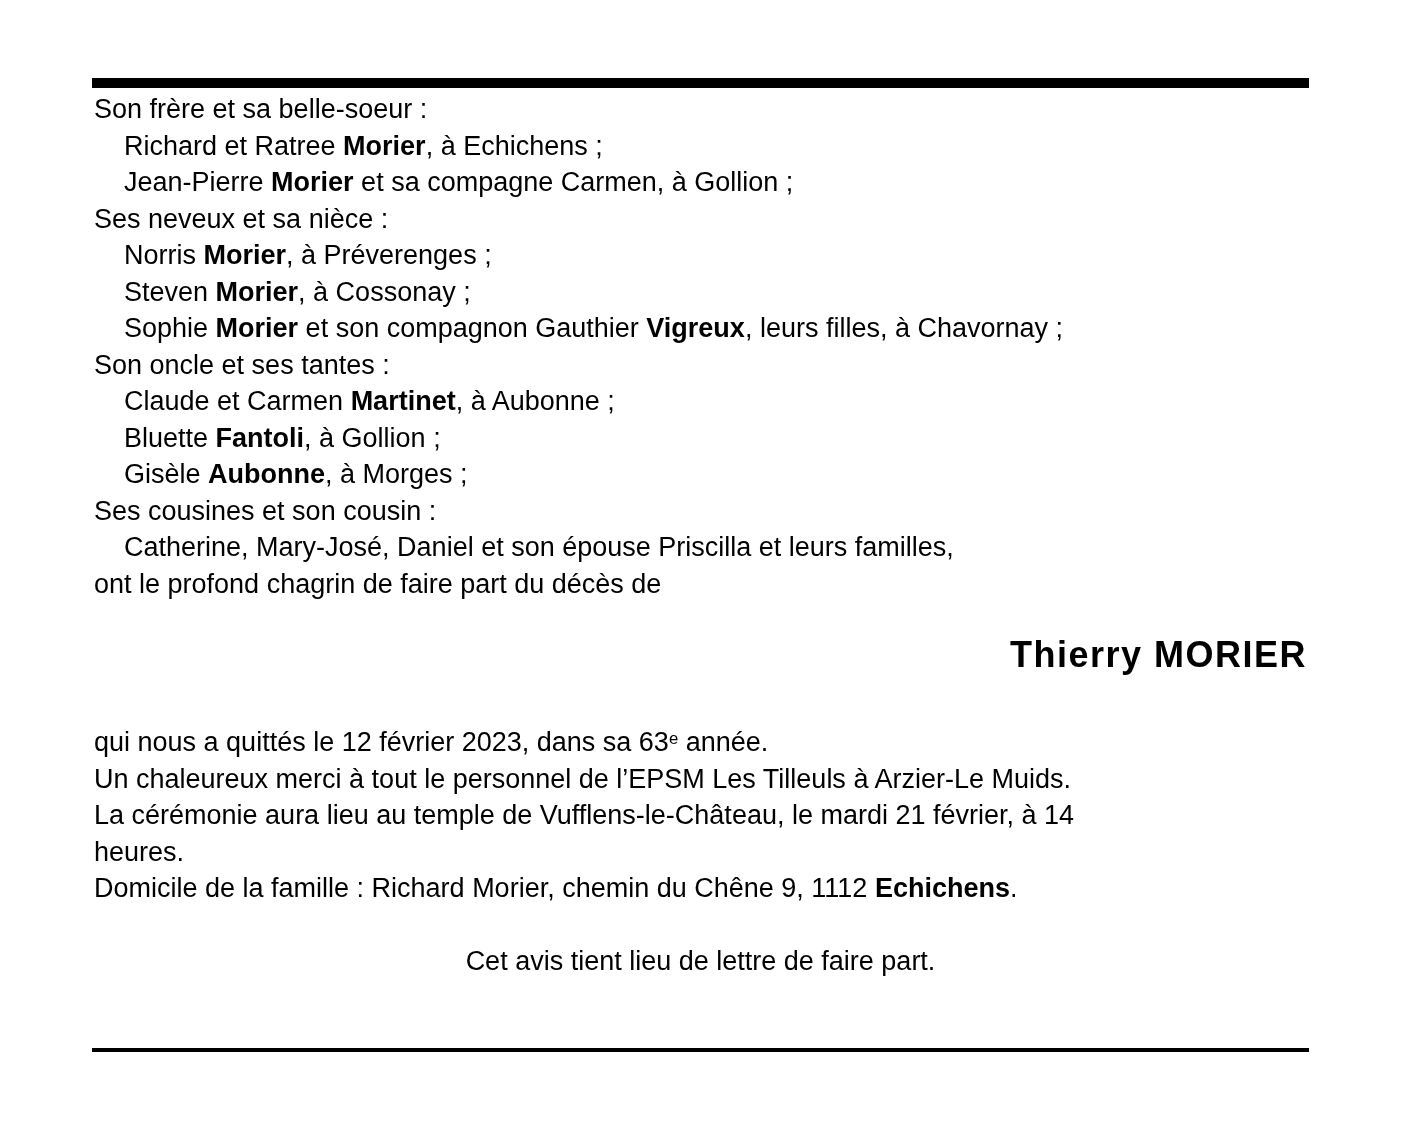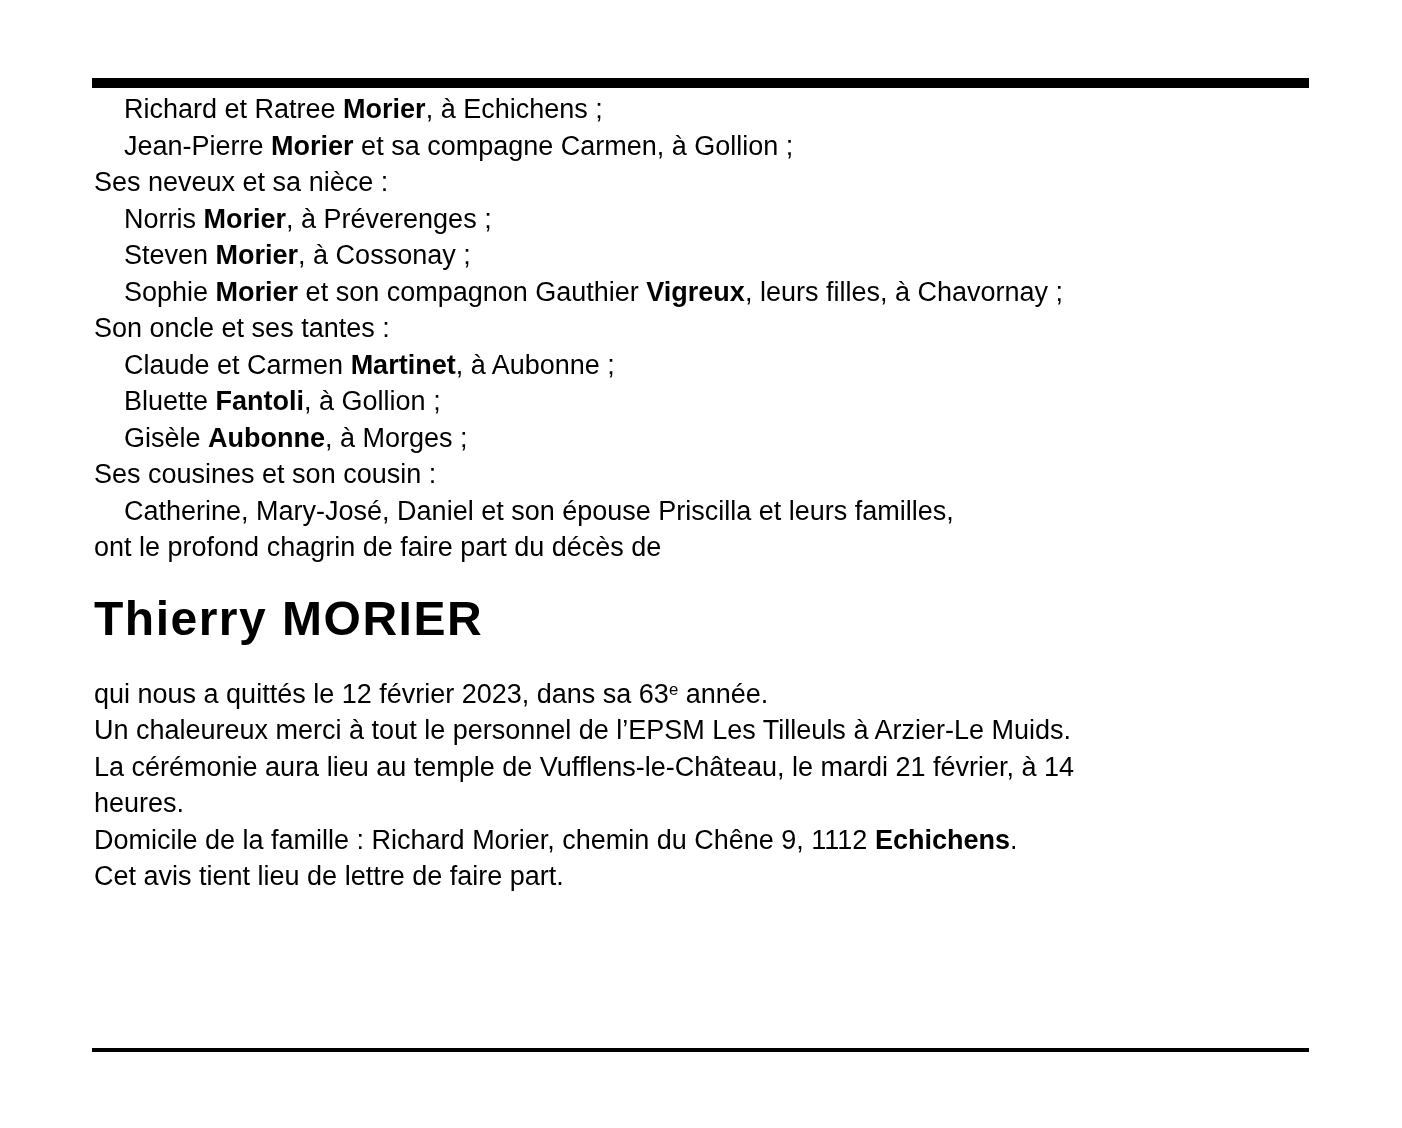--- a/index.html
+++ b/index.html
@@ -52,48 +52,50 @@
   .line.indent {
     padding-left: 30px;
   }
 
   .bold {
     font-weight: bold;
   }
 
   .deceased-title {
     margin-top: 22px;
-    margin-bottom: 26px;
+    margin-bottom: 38px;
     line-height: 62px;
-    font-size: 48px;
+    font-size: 36px;
     font-weight: bold;
     letter-spacing: 1.5px;
-    text-align: left;
+    text-align: right;
   }
 
   sup {
     font-size: 0.62em;
     line-height: 0;
     position: relative;
     top: -0.42em;
     vertical-align: baseline;
   }
 
   .closing {
-    text-align: left;
+    margin-top: 36px;
+    text-align: center;
   }
 </style>
 </head>
 <body>
 
 <div class="sheet">
   <div class="rule-top"></div>
 
   <div class="content">
     <div id="family-lines">
+        <div class="line"><span>Son frère et sa belle-soeur :</span></div>
         <div class="line indent"><span>Richard et Ratree </span><span class="bold">Morier</span><span>, à Echichens ;</span></div>
         <div class="line indent"><span>Jean-Pierre </span><span class="bold">Morier</span><span> et sa compagne Carmen, à Gollion ;</span></div>
         <div class="line"><span>Ses neveux et sa nièce :</span></div>
         <div class="line indent"><span>Norris </span><span class="bold">Morier</span><span>, à Préverenges ;</span></div>
         <div class="line indent"><span>Steven </span><span class="bold">Morier</span><span>, à Cossonay ;</span></div>
         <div class="line indent"><span>Sophie </span><span class="bold">Morier</span><span> et son compagnon Gauthier </span><span class="bold">Vigreux</span><span>, leurs filles, à Chavornay ;</span></div>
         <div class="line"><span>Son oncle et ses tantes :</span></div>
         <div class="line indent"><span>Claude et Carmen </span><span class="bold">Martinet</span><span>, à Aubonne ;</span></div>
         <div class="line indent"><span>Bluette </span><span class="bold">Fantoli</span><span>, à Gollion ;</span></div>
         <div class="line indent"><span>Gisèle </span><span class="bold">Aubonne</span><span>, à Morges ;</span></div>

